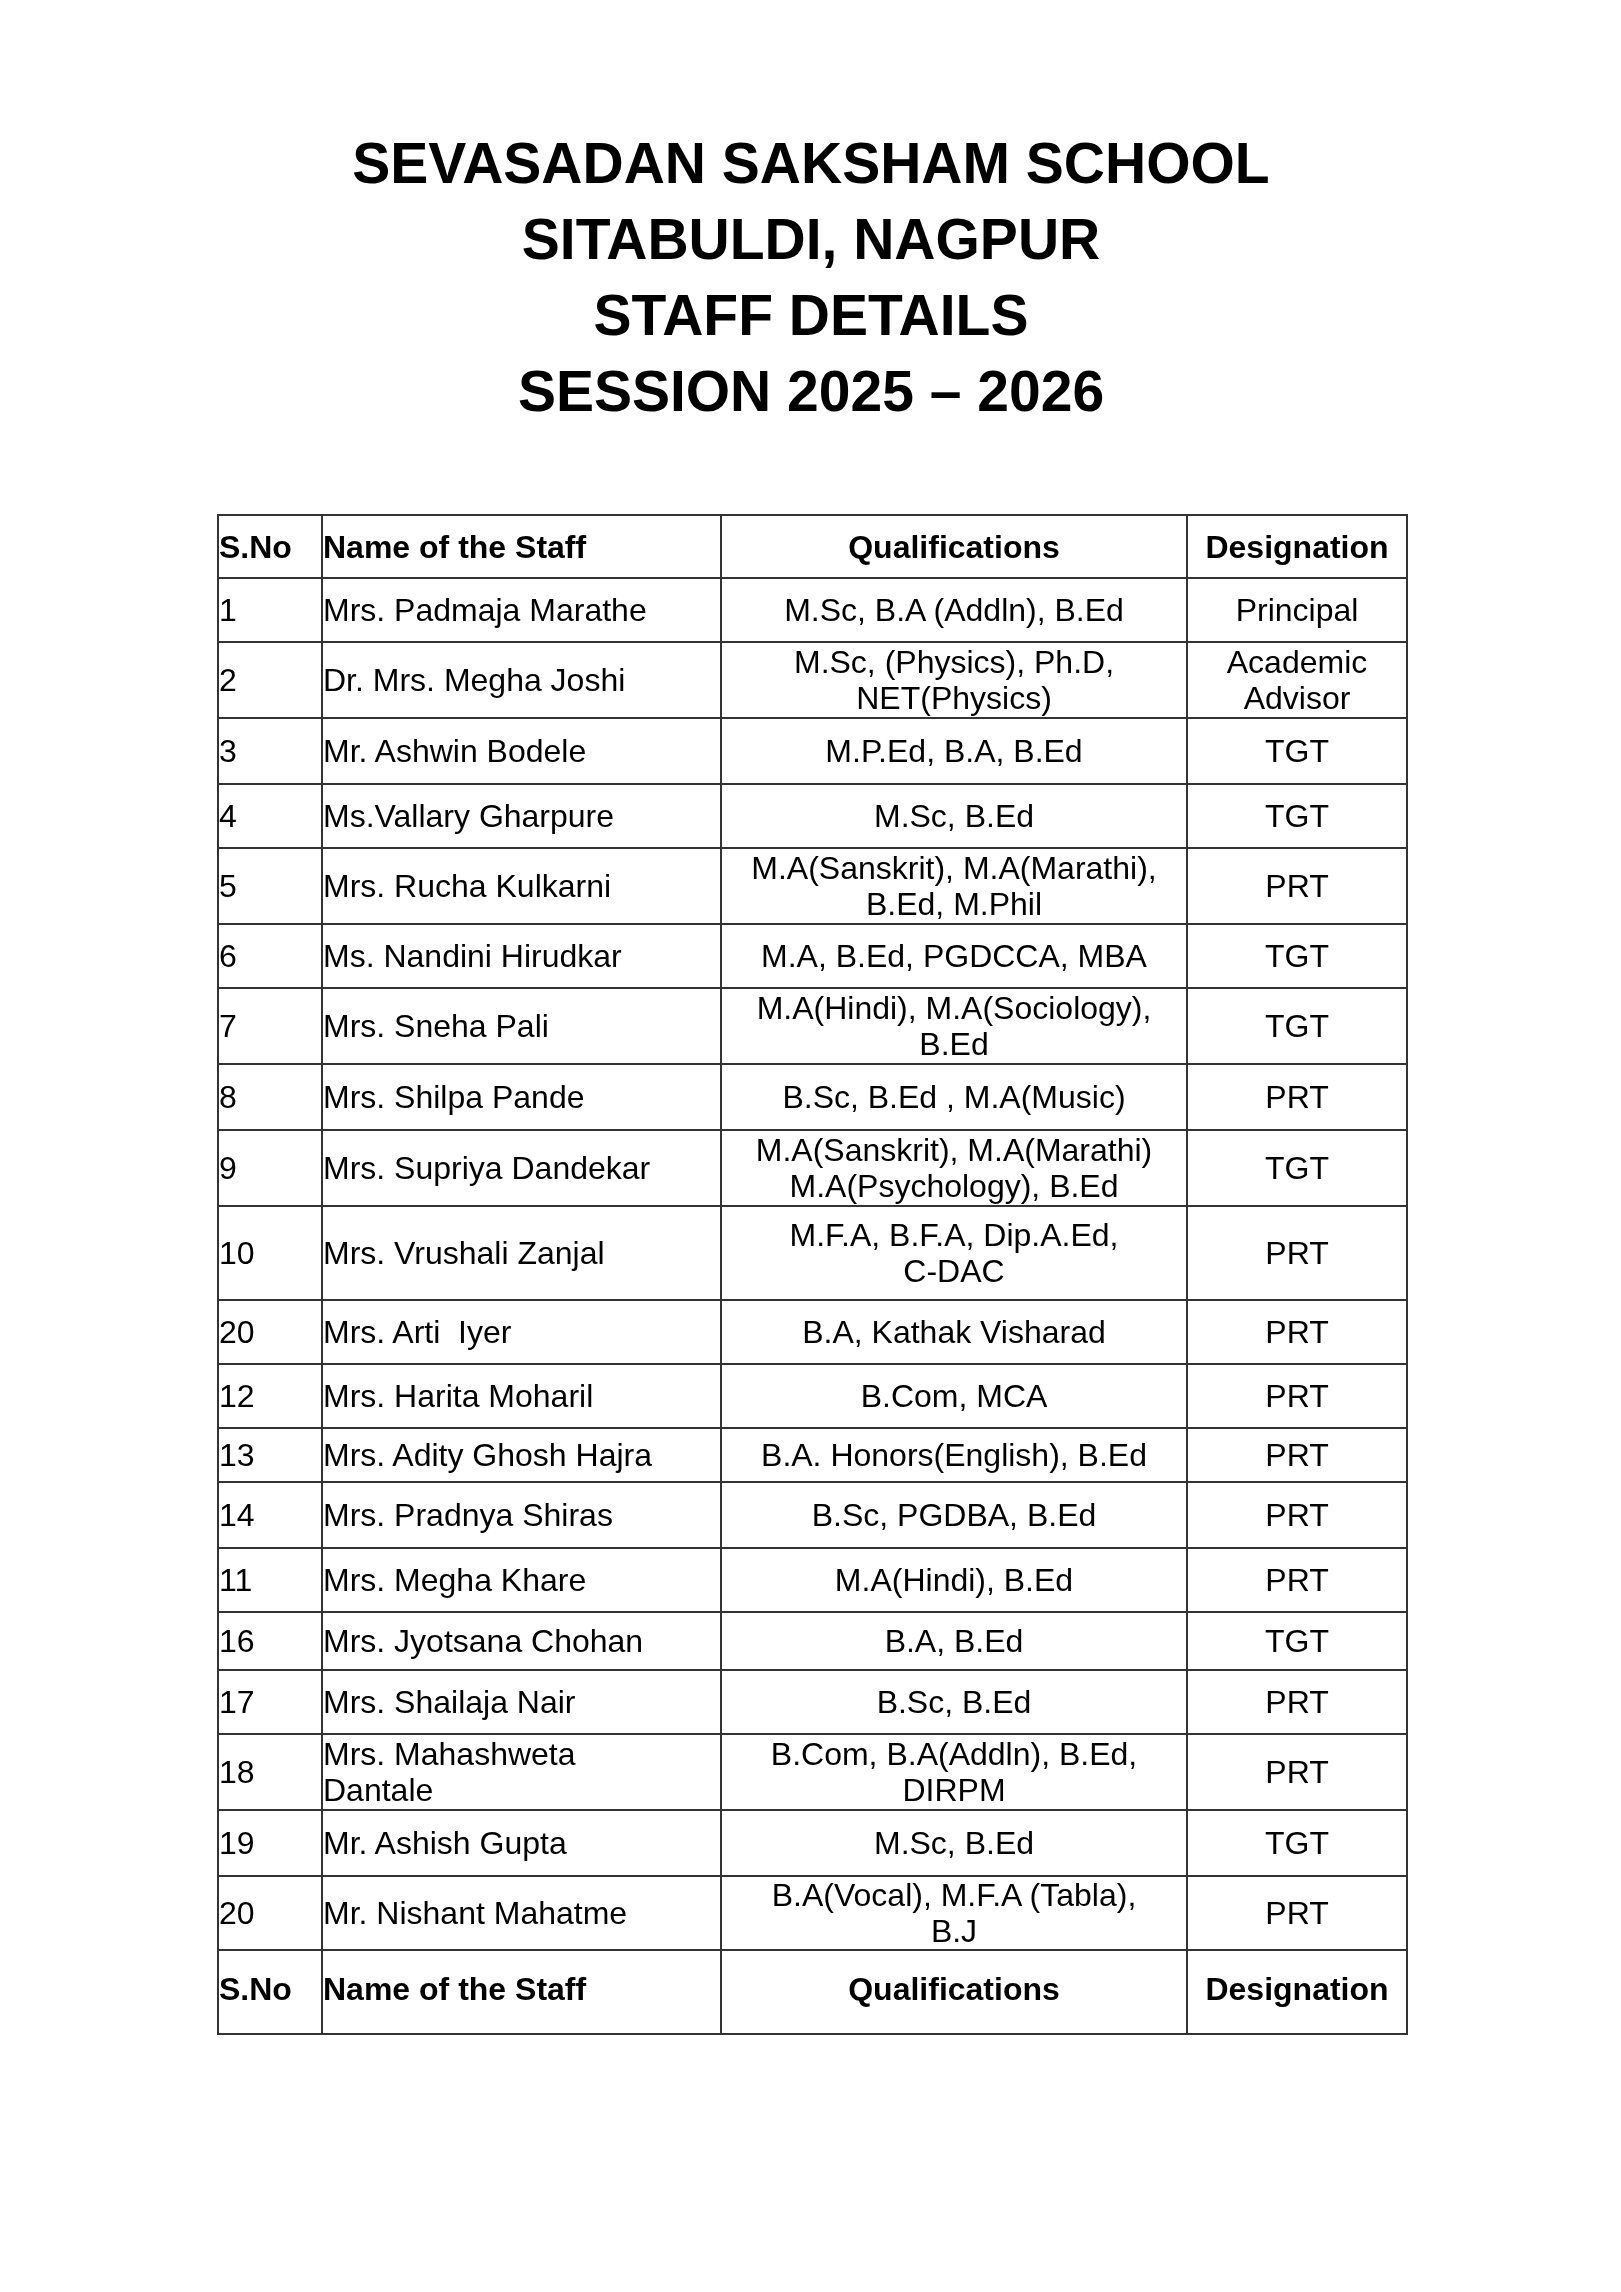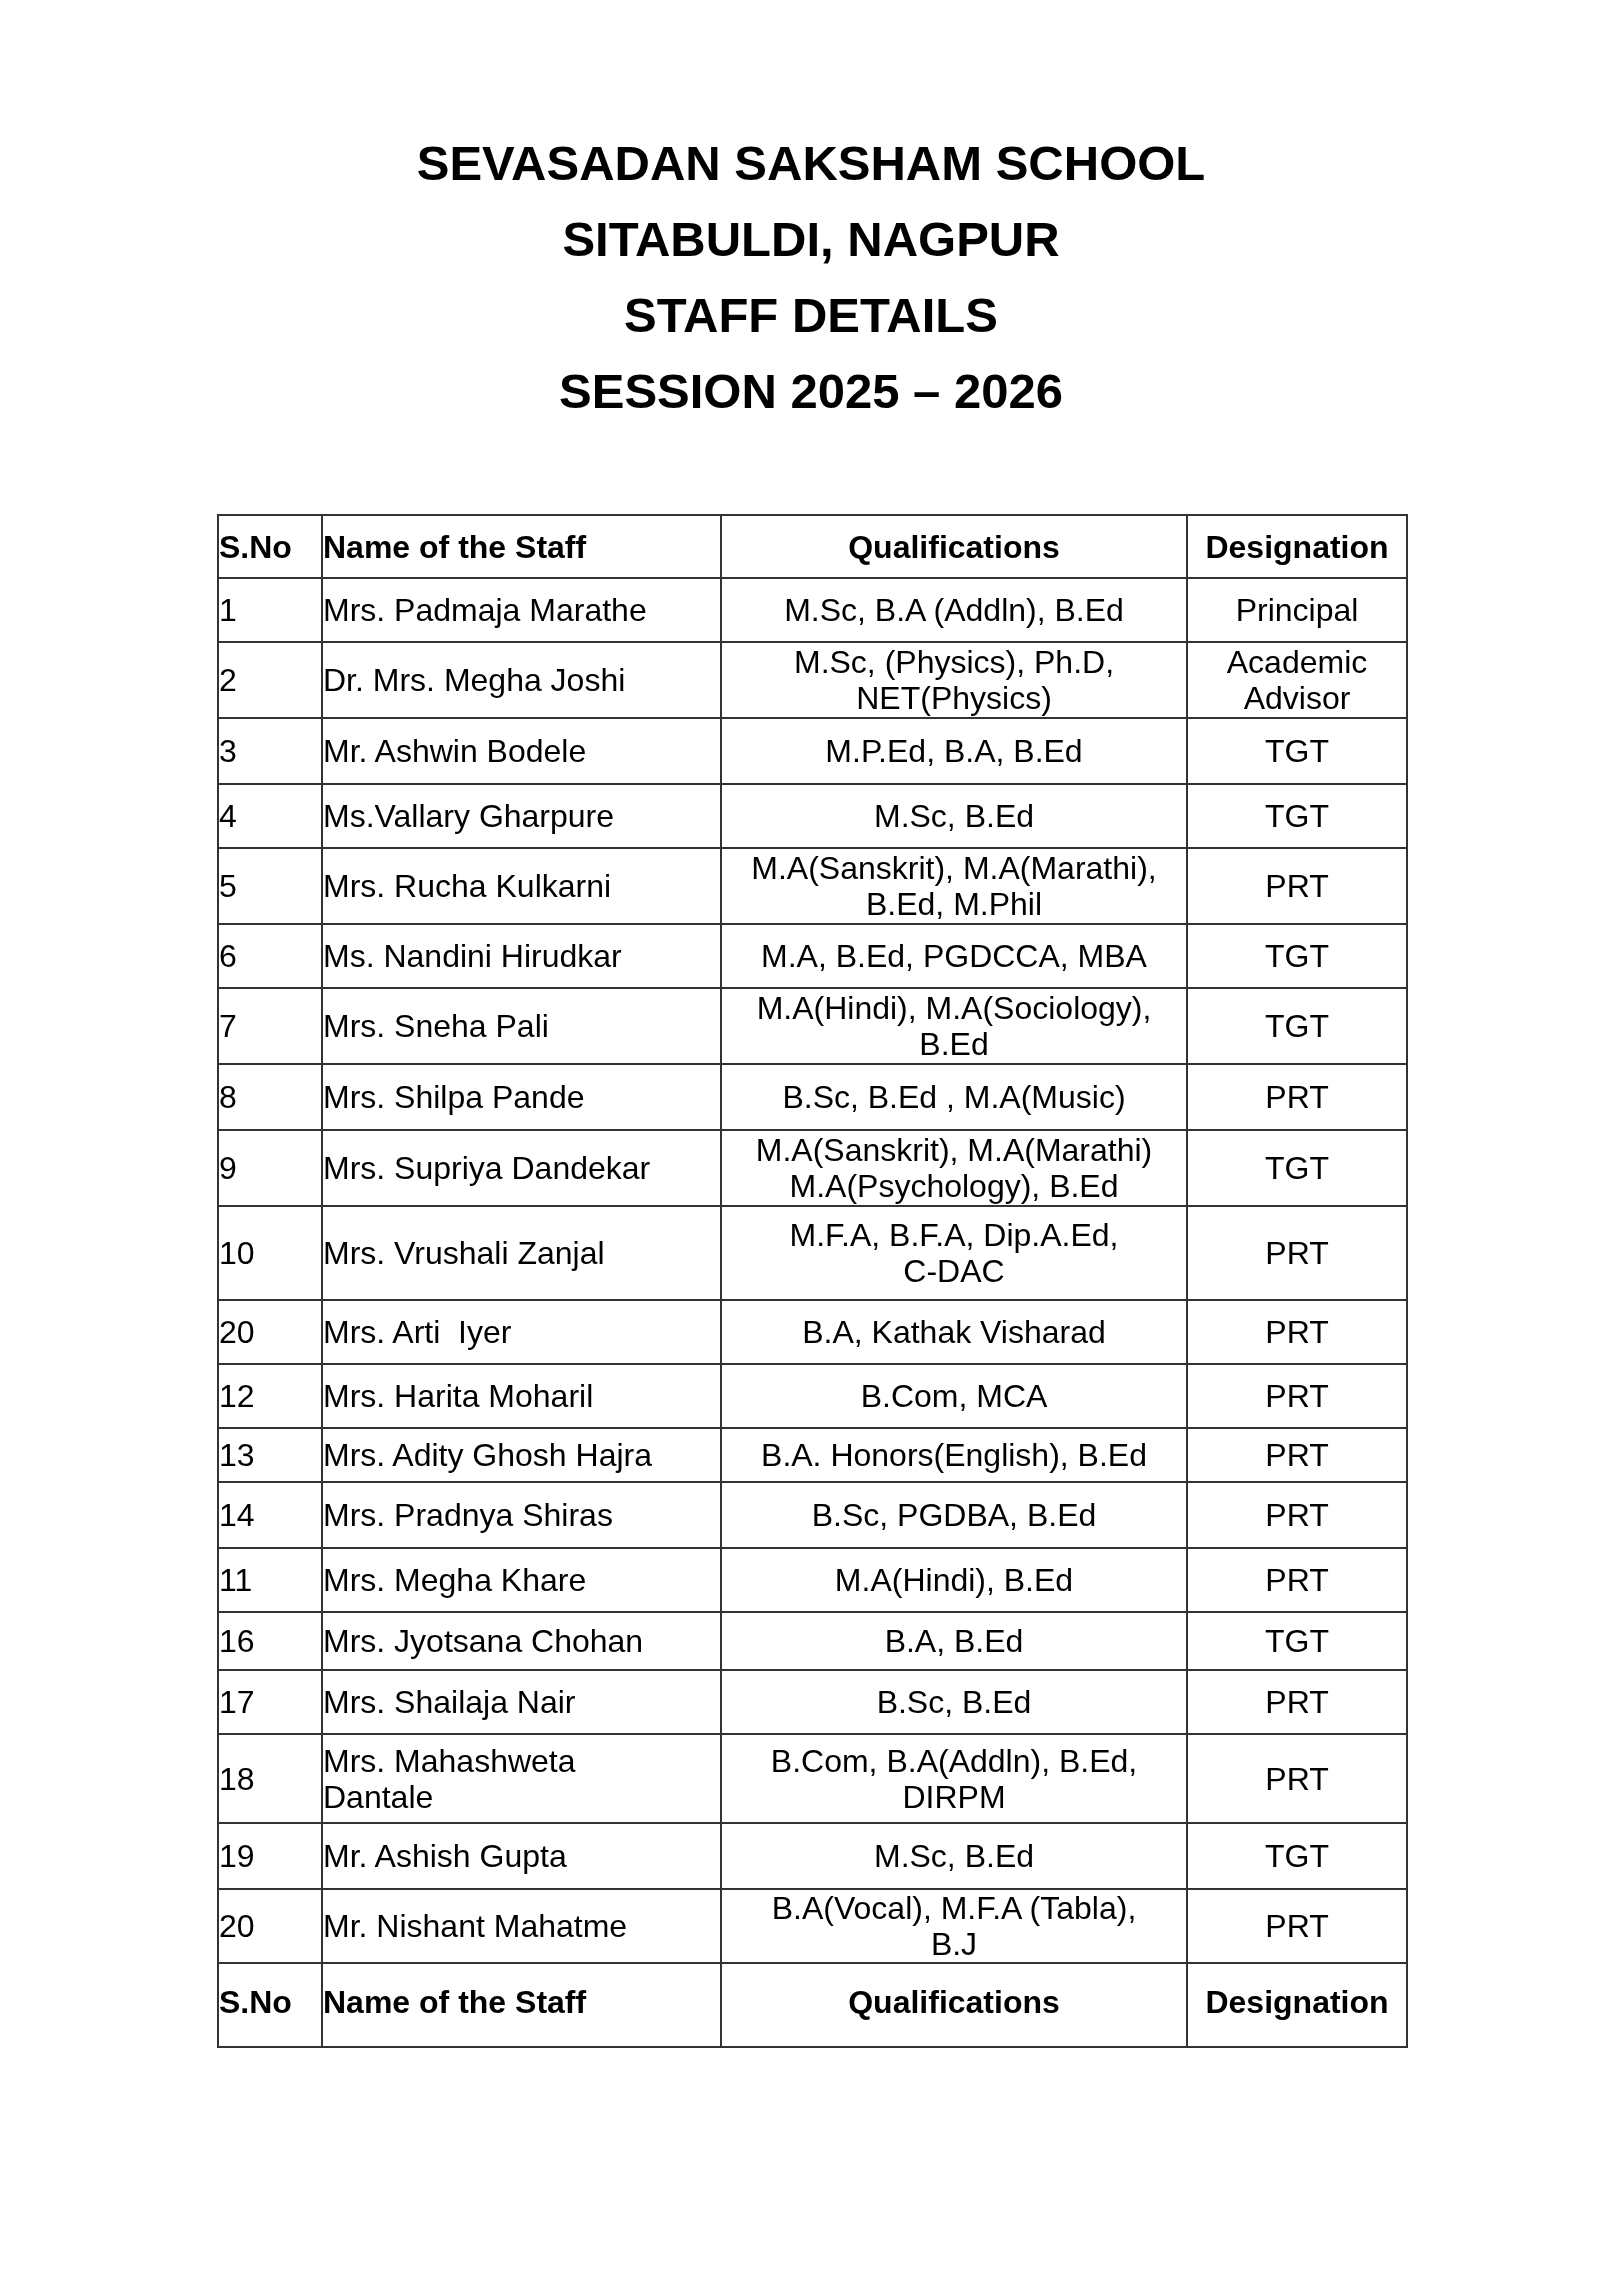--- a/index.html
+++ b/index.html
@@ -1,18 +1,18 @@
 <!DOCTYPE html>
 <html style="font-size:14.3px"><head>
 <meta charset="utf-8">
 <style>
   html, body { margin: 0; padding: 0; background: #ffffff; }
   body { width: 1622px; height: 2293px; position: relative; overflow: hidden; color: #000; font-family: "Liberation Sans", sans-serif; }
   .title-block { position: absolute; left: 0; top: 125px; width: 1622px; text-align: center; }
-  .title-line { font-family: "Liberation Sans", sans-serif; font-weight: bold; font-size: 49px; line-height: 76px; height: 76px; color: #000; letter-spacing: 0px; }
+  .title-line { font-family: "Liberation Sans", sans-serif; font-weight: bold; font-size: 57px; line-height: 76px; height: 76px; color: #000; letter-spacing: 0px; }
   table.staff { position: absolute; left: 217px; top: 514px; width: 1189px; border-collapse: collapse; table-layout: fixed; }
   table.staff td, table.staff th { border: 2.2px solid #333333; padding: 0; font-size: 32px; line-height: 36px; vertical-align: middle; font-family: "Liberation Sans", sans-serif; }
   table.staff th { font-weight: bold; }
   td.c-sno, th.c-sno { text-align: left; }
   td.c-name, th.c-name { text-align: left; padding-left: 15px; padding-right: 5.4px; }
   td.c-qual, th.c-qual { text-align: center; padding: 0 7.2px; }
   td.c-des, th.c-des { text-align: center; }
   .ml { white-space: pre-line; }
   tr.footer th { vertical-align: top; padding-top: 19.7px; }
   col.w1 { width: 104px; } col.w2 { width: 399px; } col.w3 { width: 466px; } col.w4 { width: 220px; }
@@ -144,21 +144,21 @@
       <td class="c-name ml">Mrs. Jyotsana Chohan</td>
       <td class="c-qual ml">B.A, B.Ed</td>
       <td class="c-des ml">TGT</td>
     </tr>
     <tr style="height:64px">
       <td class="c-sno">17</td>
       <td class="c-name ml">Mrs. Shailaja Nair</td>
       <td class="c-qual ml">B.Sc, B.Ed</td>
       <td class="c-des ml">PRT</td>
     </tr>
-    <tr style="height:89px">
+    <tr style="height:76px">
       <td class="c-sno">18</td>
       <td class="c-name ml">Mrs. Mahashweta
 Dantale</td>
       <td class="c-qual ml">B.Com, B.A(Addln), B.Ed,
 DIRPM</td>
       <td class="c-des ml">PRT</td>
     </tr>
     <tr style="height:66px">
       <td class="c-sno">19</td>
       <td class="c-name ml">Mr. Ashish Gupta</td>

